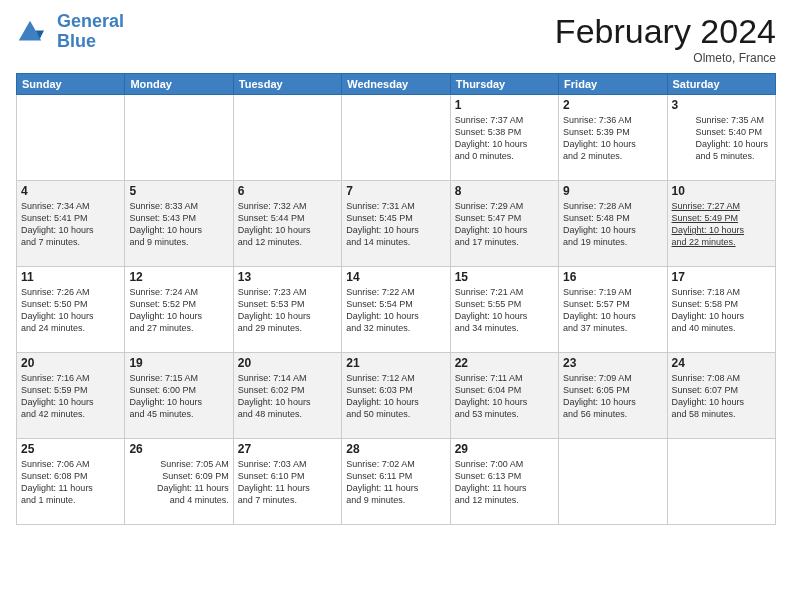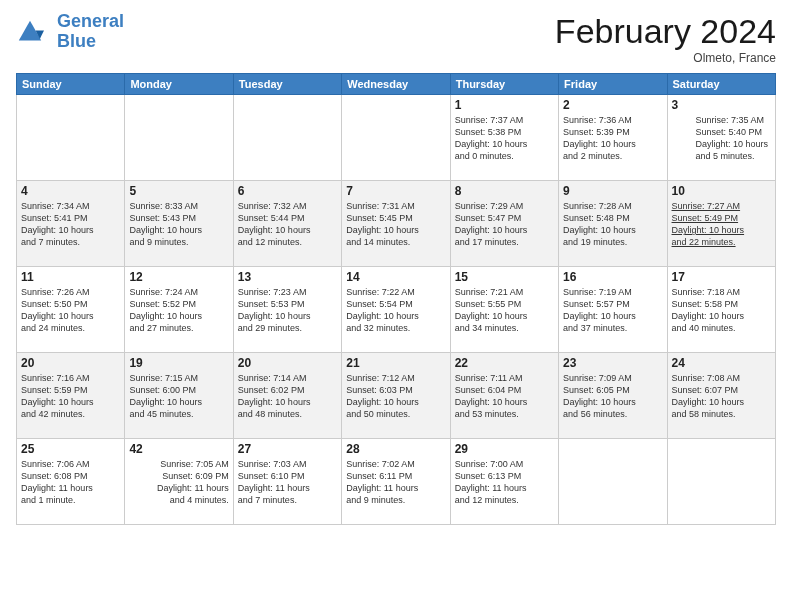--- a/index.html
+++ b/index.html
@@ -309,21 +309,21 @@
         </tr>
         <tr class="row-white">
           <td>
             <div class="day-number">25</div>
             <div class="day-info" style="white-space: pre-line;">Sunrise: 7:06 AM
 Sunset: 6:08 PM
 Daylight: 11 hours
 and 1 minute.</div>
           </td>
           <td>
-            <div class="day-number">42</div>
+            <div class="day-number">26</div>
             <div class="day-info" style="white-space: pre-line; text-align: right;">Sunrise: 7:05 AM
 Sunset: 6:09 PM
 Daylight: 11 hours
 and 4 minutes.</div>
           </td>
           <td>
             <div class="day-number">27</div>
             <div class="day-info" style="white-space: pre-line;">Sunrise: 7:03 AM
 Sunset: 6:10 PM
 Daylight: 11 hours

